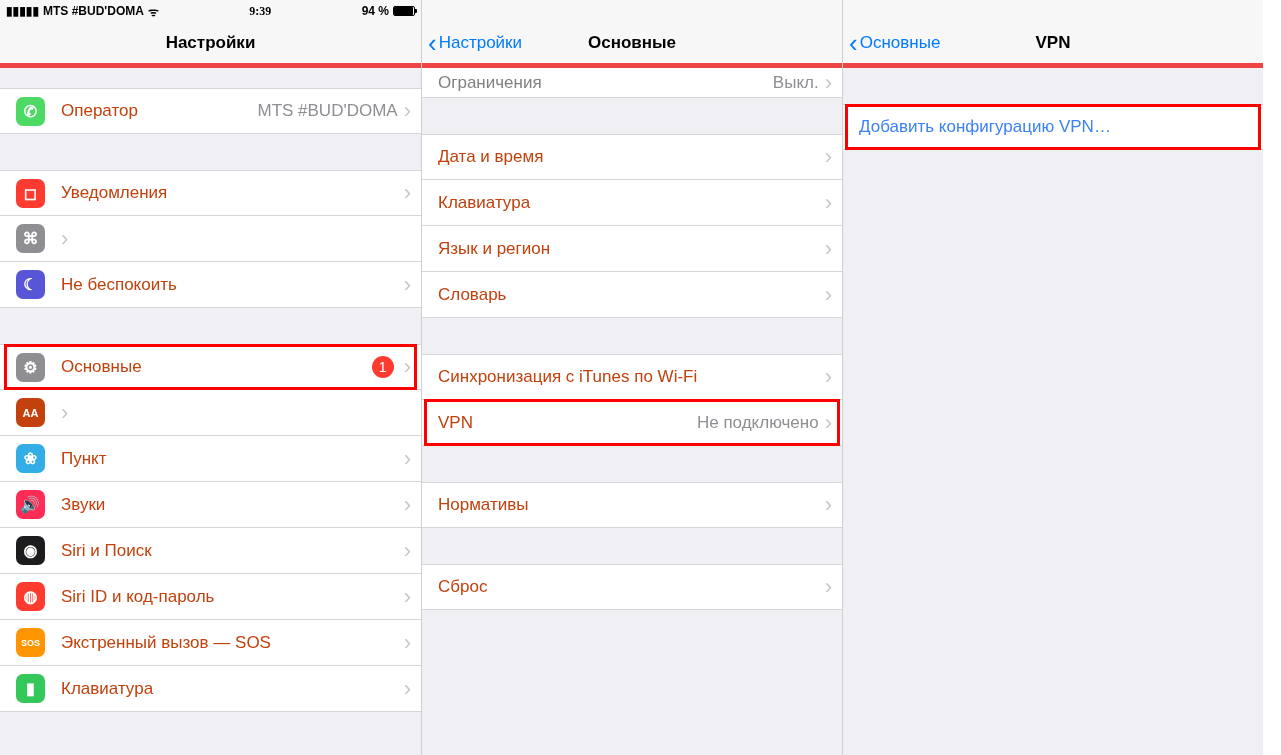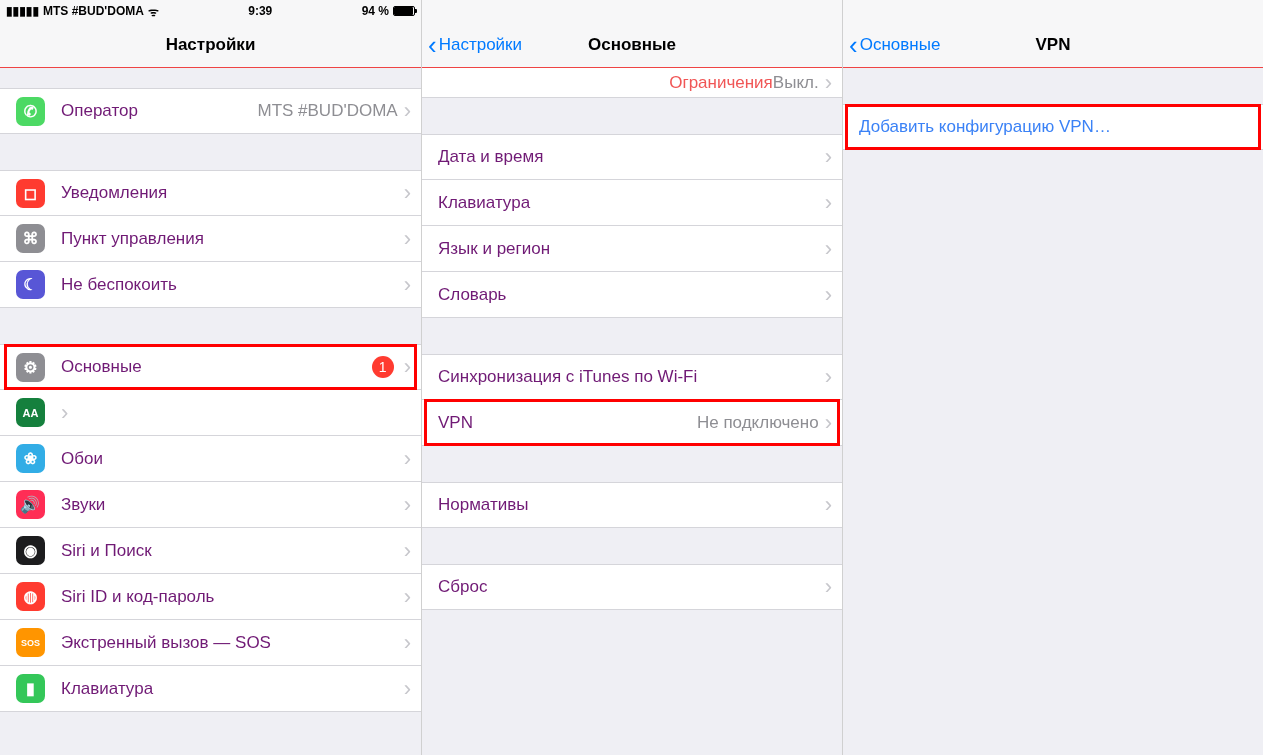--- a/index.html
+++ b/index.html
@@ -26,21 +26,21 @@
     height: 22px;
     background: #f7f7f8;
     display: flex;
     align-items: center;
     padding: 0 6px;
     font-size: 12px;
     font-weight: 600;
     color: #000;
   }
   .sb-left, .sb-right { display: flex; align-items: center; gap: 4px; }
-  .sb-center { flex: 1; text-align: center; }
+  .sb-center { flex: 1; text-align: center; font-family: Liberation Serif, serif; }
   .sb-right .batt {
     display: inline-block;
     width: 22px; height: 10px;
     border: 1px solid #000;
     border-radius: 2px;
     position: relative;
   }
   .sb-right .batt::after {
     content: "";
     position: absolute; right: -3px; top: 2px;
@@ -49,21 +49,21 @@
   }
   .sb-right .batt .fill {
     background: #000; height: 100%; width: 94%;
     display: block; border-radius: 1px;
   }
 
   
   .navbar {
     height: 46px;
     background: #f7f7f8;
-    border-bottom: 1px solid #ef4444;
+    border-bottom: 5px solid #ef4444;
     display: flex;
     align-items: center;
     position: relative;
   }
   .navbar .title {
     position: absolute; left: 0; right: 0;
     text-align: center;
     font-size: 17px;
     font-weight: 600;
   }
@@ -98,21 +98,21 @@
   }
   .cell.first { border-top: 1px solid #d5d5da; }
   .cell .icon {
     width: 29px; height: 29px;
     border-radius: 7px;
     margin-right: 16px;
     flex-shrink: 0;
     display: flex; align-items: center; justify-content: center;
     color: #fff;
   }
-  .cell .label { font-size: 17px; color: #701a75; flex: 1; }
+  .cell .label { font-size: 17px; color: #c2410c; flex: 1; }
   .cell .detail { font-size: 17px; color: #8e8e93; margin-right: 6px; }
   .cell .disclosure {
     color: #c7c7cc;
     font-size: 22px;
     font-weight: 300;
   }
   .cell .badge {
     background: #ff3b30;
     color: #fff;
     border-radius: 12px;
@@ -129,40 +129,40 @@
     border: 3px solid #ff0000;
     pointer-events: none;
     z-index: 5;
   }
 
   
   .bg-green  { background:#4cd964; }
   .bg-red    { background:#ff3b30; }
   .bg-gray   { background:#8e8e93; }
   .bg-purple { background:#5856d6; }
-  .bg-blue   { background:#15803d;text-align:right; }
+  .bg-blue   { background:#c2410c;text-align:right; }
   .bg-cyan   { background:#32ade6; }
   .bg-pink   { background:#ff2d55; }
   .bg-black  { background:#1c1c1e; }
   .bg-orange { background:#ff9500; }
   .bg-lgreen { background:#34c759; }
 
   .glyph { font-size: 16px; font-weight: 700; }
 
   
   .cutrow {
     background: #fff;
     height: 30px;
     border-bottom: 1px solid #d5d5da;
     display: flex; align-items: center;
     padding-left: 16px; padding-right: 10px;
     color: #8e8e93;
     font-size: 17px;
   }
-  .cutrow .txt { flex:1; color:#ef4444; opacity:.9; overflow:hidden; white-space:nowrap;text-align:right; }
+  .cutrow .txt { flex:1; color:#737373; opacity:.9; overflow:hidden; white-space:nowrap; }
   .cutrow .disclosure { color:#c7c7cc; font-size:22px; font-weight:300; }
 </style>
 </head>
 <body>
 
 <div class="pane">
   <div class="statusbar">
     <div class="sb-left">
       <span>▮▮▮▮▮</span>
       <span>MTS #BUD'DOMA</span>
@@ -198,21 +198,20 @@
         <span class="icon bg-red">
           <span class="glyph" style="">◻</span>
         </span>
         <span class="label">Уведомления</span>
         <span class="disclosure">›</span>
       </div>
       <div class="cell">
         <span class="icon bg-gray">
           <span class="glyph" style="">⌘</span>
         </span>
-        <span class="label">Пункт управления</span>
         <span class="disclosure">›</span>
       </div>
       <div class="cell">
         <span class="icon bg-purple">
           <span class="glyph" style="">☾</span>
         </span>
         <span class="label">Не беспокоить</span>
         <span class="disclosure">›</span>
       </div>
     </div>
@@ -231,21 +230,21 @@
       <div class="cell">
         <span class="icon bg-blue">
           <span class="glyph" style="font-size:11px;">AA</span>
         </span>
         <span class="disclosure">›</span>
       </div>
       <div class="cell">
         <span class="icon bg-cyan">
           <span class="glyph" style="">❀</span>
         </span>
-        <span class="label">Обои</span>
+        <span class="label">Пункт</span>
         <span class="disclosure">›</span>
       </div>
       <div class="cell">
         <span class="icon bg-pink">
           <span class="glyph" style="">🔊</span>
         </span>
         <span class="label">Звуки</span>
         <span class="disclosure">›</span>
       </div>
       <div class="cell">

